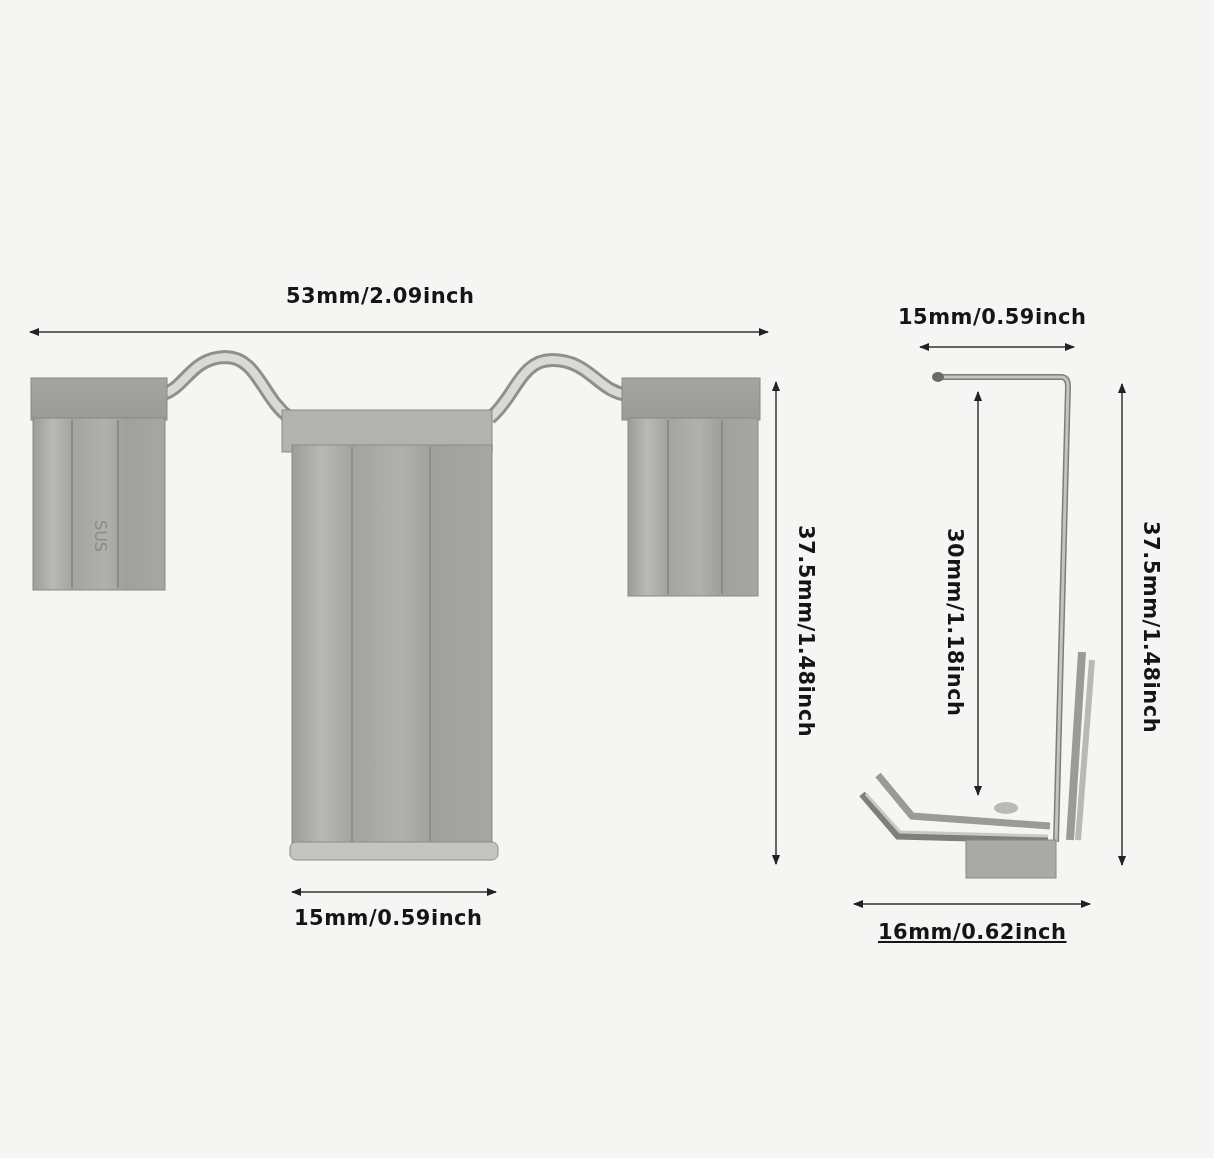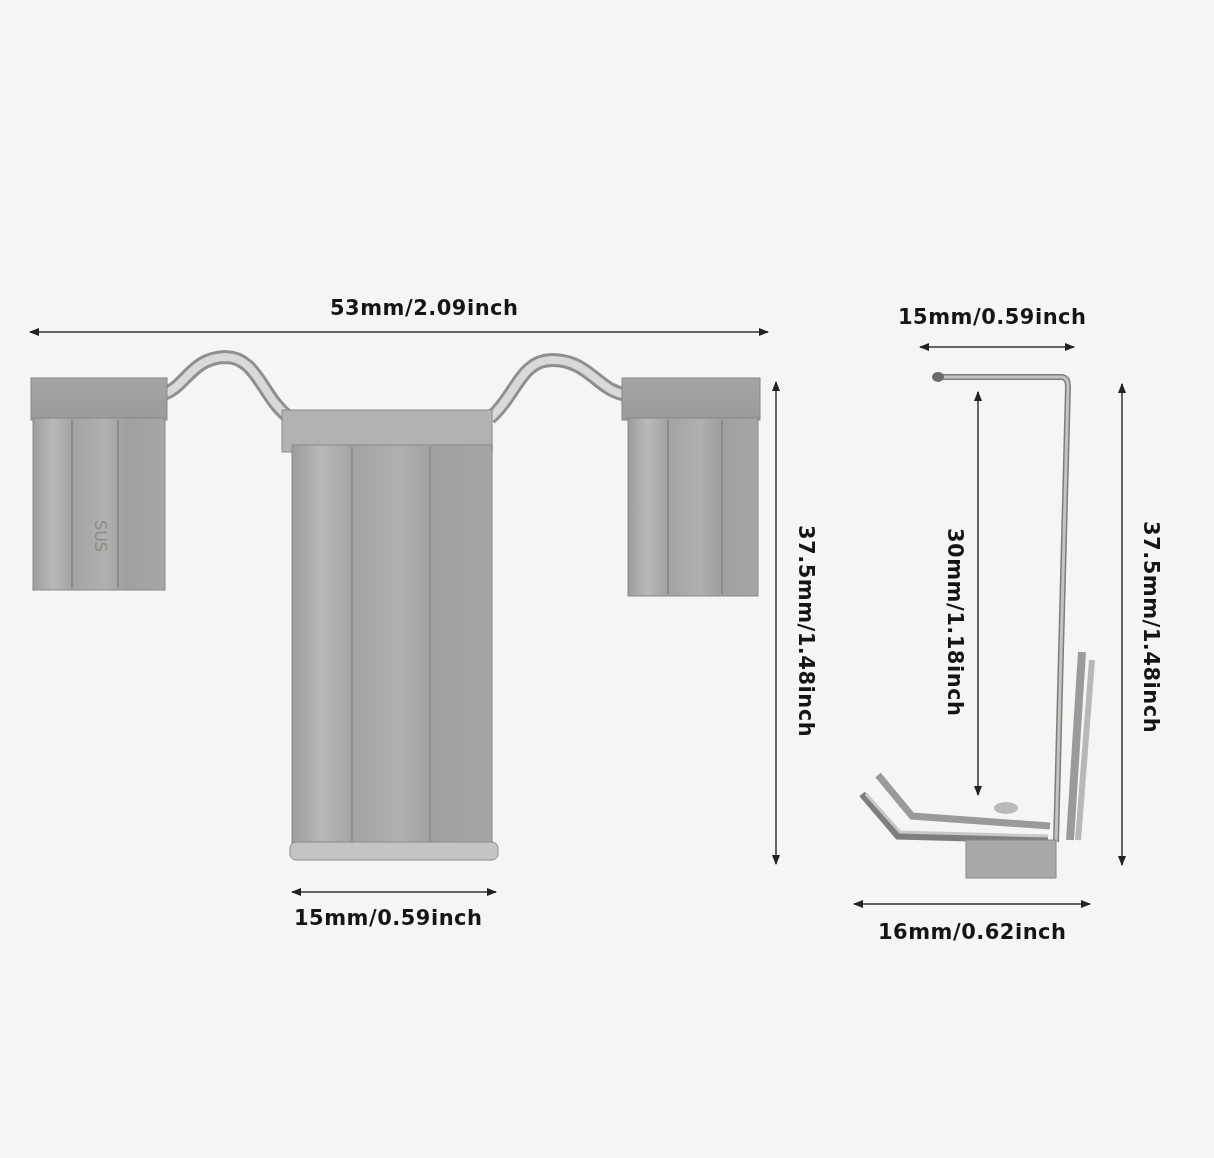--- a/index.html
+++ b/index.html
@@ -84,21 +84,21 @@
       <ellipse cx="1006" cy="808" rx="12" ry="6" fill="#b9b9b7"></ellipse>
     </g>
 
     <line x1="920" y1="347" x2="1074" y2="347" stroke="#333" stroke-width="1.5" marker-start="url(#arr)" marker-end="url(#arr)"></line>
     <line x1="978" y1="392" x2="978" y2="795" stroke="#333" stroke-width="1.5" marker-start="url(#arr)" marker-end="url(#arr)"></line>
     <line x1="1122" y1="384" x2="1122" y2="865" stroke="#333" stroke-width="1.5" marker-start="url(#arr)" marker-end="url(#arr)"></line>
     <line x1="854" y1="904" x2="1090" y2="904" stroke="#333" stroke-width="1.5" marker-start="url(#arr)" marker-end="url(#arr)"></line>
   </svg>
 
   
-  <div class="label" style="left:286px; top:296px;margin-left:44px;">53mm/2.09inch</div>
+  <div class="label" style="left:286px; top:284px;">53mm/2.09inch</div>
   <div class="vlabel" style="left:706px; top:613px; width:200px; text-align:center;">37.5mm/1.48inch</div>
   <div class="label" style="left:294px; top:906px;">15mm/0.59inch</div>
 
   <div class="label" style="left:898px; top:305px;">15mm/0.59inch</div>
   <div class="vlabel" style="left:875px; top:596px; width:160px; text-align:center;">30mm/1.18inch</div>
   <div class="vlabel" style="left:1051px; top:609px; width:200px; text-align:center;">37.5mm/1.48inch</div>
-  <div class="label" style="left:878px; top:920px;">16mm/0.62inch</div>
+  <div class="label" style="left:878px; top:920px;text-decoration:underline;">16mm/0.62inch</div>
 </div>
 
 </body></html>

